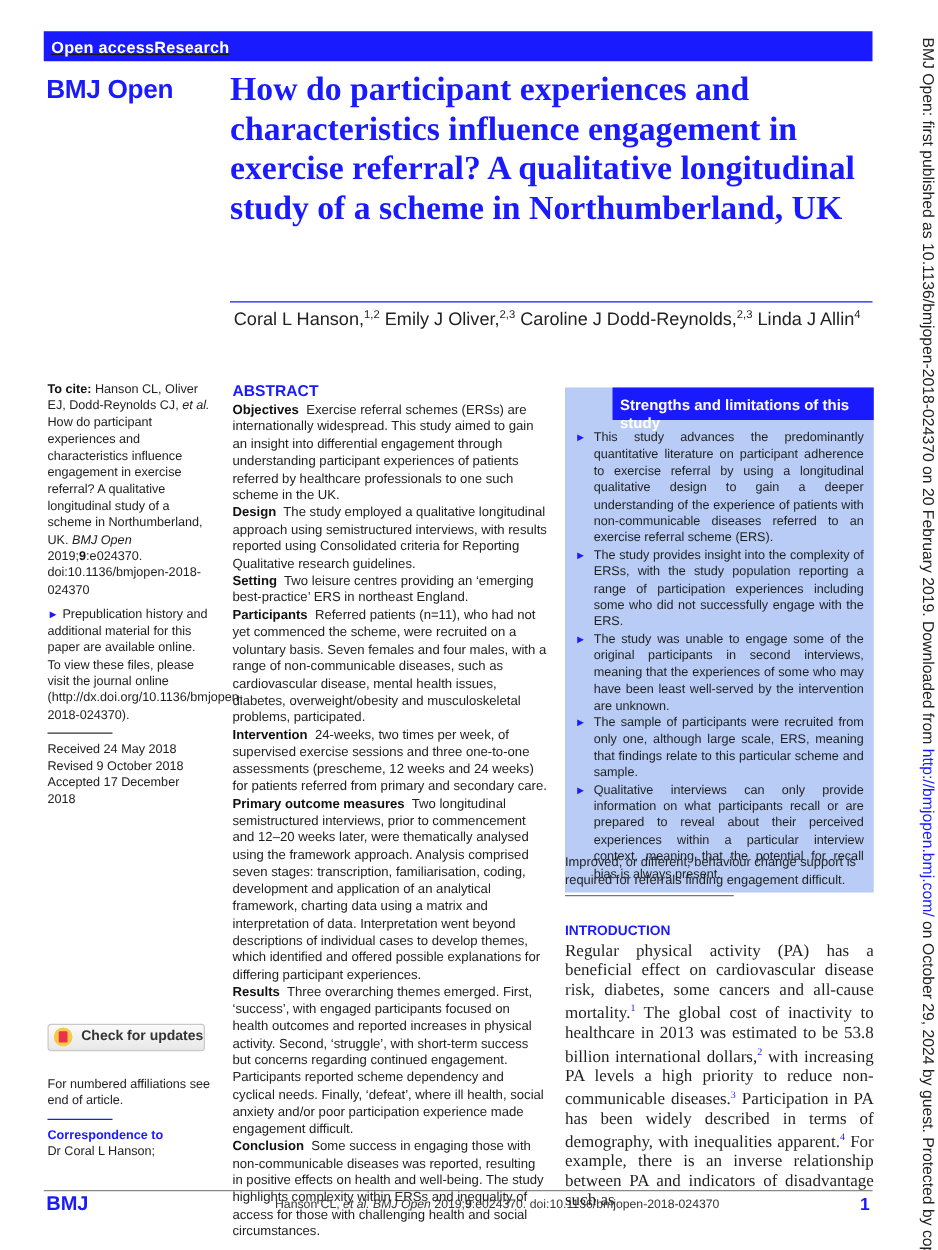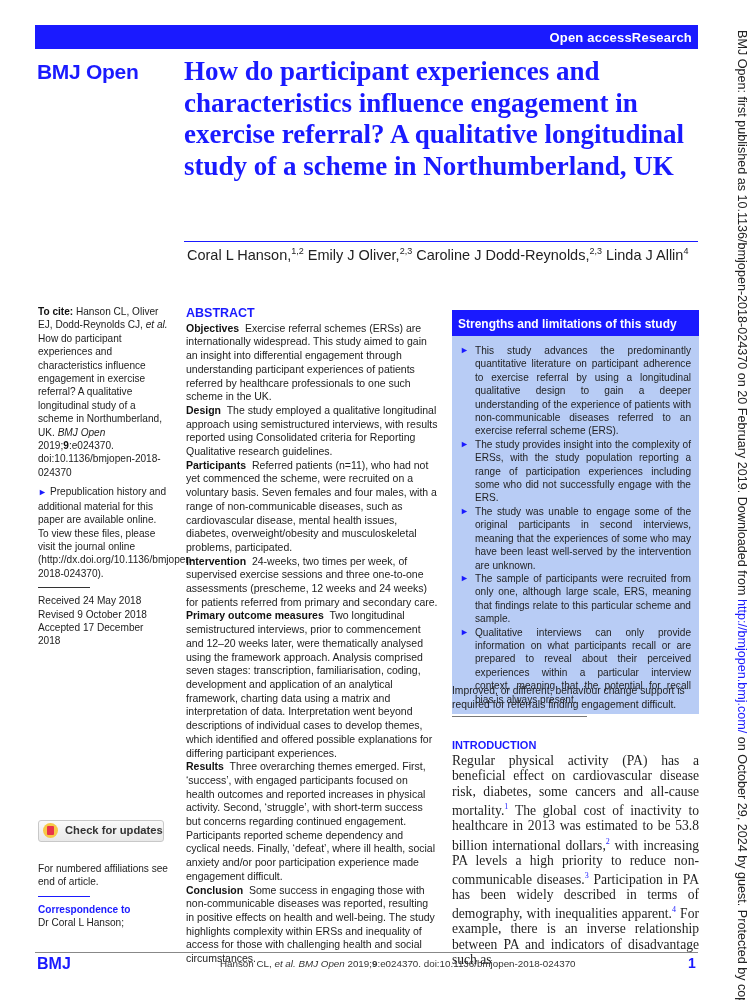--- a/index.html
+++ b/index.html
@@ -1,19 +1,19 @@
 <!DOCTYPE html>
 <html><head>
 <meta charset="utf-8">
 <style>
   * { box-sizing: border-box; margin: 0; padding: 0; }
   html, body { width: 750px; height: 1000px; background: #ffffff; overflow: hidden; }
   body { position: relative; font-family: "Liberation Sans", sans-serif; color: #1a1a1a; }
 
-  .topbar { position: absolute; left: 35px; top: 25px; width: 663px; height: 24px; background: #1a1aff; display: flex; justify-content: flex-end; align-items: center; padding: 0 6px 0 6px; }
+  .topbar { position: absolute; left: 35px; top: 25px; width: 663px; height: 24px; background: #1a1aff; display: flex; justify-content: flex-start; align-items: center; padding: 0 6px 0 6px; text-decoration: underline; }
   .topbar span { color: #fff; font-weight: bold; font-size: 13px; font-family: "Liberation Sans", sans-serif; letter-spacing: 0.2px; }
 
   .brand { position: absolute; left: 37px; top: 60px; color: #1a1aff; font-weight: bold; font-size: 21px; font-family: "Liberation Sans", sans-serif; letter-spacing: -0.3px; }
   .title { position: absolute; left: 184px; top: 56px; width: 520px; color: #1a1aff; font-family: "Liberation Serif", serif; font-weight: bold; font-size: 27px; line-height: 31.5px; }
 
   .title-rule { position: absolute; left: 184px; top: 241px; width: 514px; height: 1px; background: #1a1aff; }
   .authors { position: absolute; left: 187px; top: 246px; font-size: 14.5px; color: #222; white-space: nowrap; }
   .authors sup { font-size: 9px; }
 
   .sidecol { position: absolute; left: 38px; top: 305px; width: 130px; font-size: 10.1px; line-height: 13.4px; color: #222; font-family: "Liberation Sans", sans-serif; }
@@ -26,21 +26,21 @@
   .check-btn { display: flex; align-items: center; width: 126px; height: 22px; border: 1px solid #c8c8c8; border-radius: 3px; background: linear-gradient(#fafafa, #e8e8e8); margin: 0 0 20px 0; padding-left: 4px; cursor: pointer; }
   .check-icon { width: 15px; height: 15px; border-radius: 50%; background: #f7c948; display: flex; align-items: center; justify-content: center; margin-right: 7px; }
   .check-icon i { display: block; width: 7px; height: 9px; background: #e8334a; border-radius: 1px; }
   .check-btn span.lbl { font-size: 11.2px; color: #333; font-weight: bold; }
 
   .abstract { position: absolute; left: 186px; top: 307px; width: 252px; font-size: 10.5px; line-height: 13.7px; color: #222; font-family: "Liberation Sans", sans-serif; }
   .abstract h2 { color: #1a1aff; font-size: 12.5px; font-weight: bold; margin-bottom: 1px; }
   .abstract p b { color: #111; }
 
   .strengths { position: absolute; left: 452px; top: 310px; width: 247px; background: #b8ccf5; }
-  .strengths .hdr { background: #1a1aff; color: #fff; font-weight: bold; font-size: 12px; padding: 7px 0 7px 6px; height: 26px; }
+  .strengths .hdr { background: #1a1aff; color: #fff; font-weight: bold; font-size: 12px; padding: 7px 0 7px 6px; height: 26px; margin-left: 38px; }
   .strengths ul { list-style: none; padding: 8px 8px 8px 6px; font-size: 10.1px; line-height: 13.4px; color: #1f1f1f; }
   .strengths li { position: relative; padding-left: 17px; text-align: justify; }
   .strengths li .arrow { position: absolute; left: 2px; top: 0; color: #1a1aff; font-size: 9px; }
 
   .summary-note { position: absolute; left: 452px; top: 684px; width: 250px; font-size: 10.3px; line-height: 13.6px; color: #222; }
   .summary-rule { position: absolute; left: 452px; top: 716px; width: 135px; height: 1px; background: #777; }
 
   .intro-head { position: absolute; left: 452px; top: 739px; color: #1a1aff; font-size: 11px; font-weight: bold; }
   .intro-body { position: absolute; left: 452px; top: 753px; width: 247px; font-family: Liberation Serif, serif; font-size: 13.6px; line-height: 15.4px; text-align: justify; color: #1f1f1f; }
   .intro-body sup { color: #1a1aff; font-size: 8px; }
@@ -99,20 +99,21 @@
   <div class="shortrule blue"></div>
   <div class="blue">Correspondence to</div>
   <div>Dr Coral L Hanson;</div>
 
 </div>
 
 <div class="abstract">
   <h2>ABSTRACT</h2>
   <p><b>Objectives</b>&nbsp; <span>Exercise referral schemes (ERSs) are internationally widespread. This study aimed to gain an insight into differential engagement through understanding participant experiences of patients referred by healthcare professionals to one such scheme in the UK.</span></p>
   <p><b>Design</b>&nbsp; <span>The study employed a qualitative longitudinal approach using semistructured interviews, with results reported using Consolidated criteria for Reporting Qualitative research guidelines.</span></p>
+  <p><b>Setting</b>&nbsp; <span>Two leisure centres providing an ‘emerging best-practice’ ERS in northeast England.</span></p>
   <p><b>Participants</b>&nbsp; <span>Referred patients (n=11), who had not yet commenced the scheme, were recruited on a voluntary basis. Seven females and four males, with a range of non-communicable diseases, such as cardiovascular disease, mental health issues, diabetes, overweight/obesity and musculoskeletal problems, participated.</span></p>
   <p><b>Intervention</b>&nbsp; <span>24-weeks, two times per week, of supervised exercise sessions and three one-to-one assessments (prescheme, 12 weeks and 24 weeks) for patients referred from primary and secondary care.</span></p>
   <p><b>Primary outcome measures</b>&nbsp; <span>Two longitudinal semistructured interviews, prior to commencement and 12–20 weeks later, were thematically analysed using the framework approach. Analysis comprised seven stages: transcription, familiarisation, coding, development and application of an analytical framework, charting data using a matrix and interpretation of data. Interpretation went beyond descriptions of individual cases to develop themes, which identified and offered possible explanations for differing participant experiences.</span></p>
   <p><b>Results</b>&nbsp; <span>Three overarching themes emerged. First, ‘success’, with engaged participants focused on health outcomes and reported increases in physical activity. Second, ‘struggle’, with short-term success but concerns regarding continued engagement. Participants reported scheme dependency and cyclical needs. Finally, ‘defeat’, where ill health, social anxiety and/or poor participation experience made engagement difficult.</span></p>
   <p><b>Conclusion</b>&nbsp; <span>Some success in engaging those with non-communicable diseases was reported, resulting in positive effects on health and well-being. The study highlights complexity within ERSs and inequality of access for those with challenging health and social circumstances.</span></p>
 </div>
 
 <div class="strengths">
   <div class="hdr">Strengths and limitations of this study</div>
   <ul>

